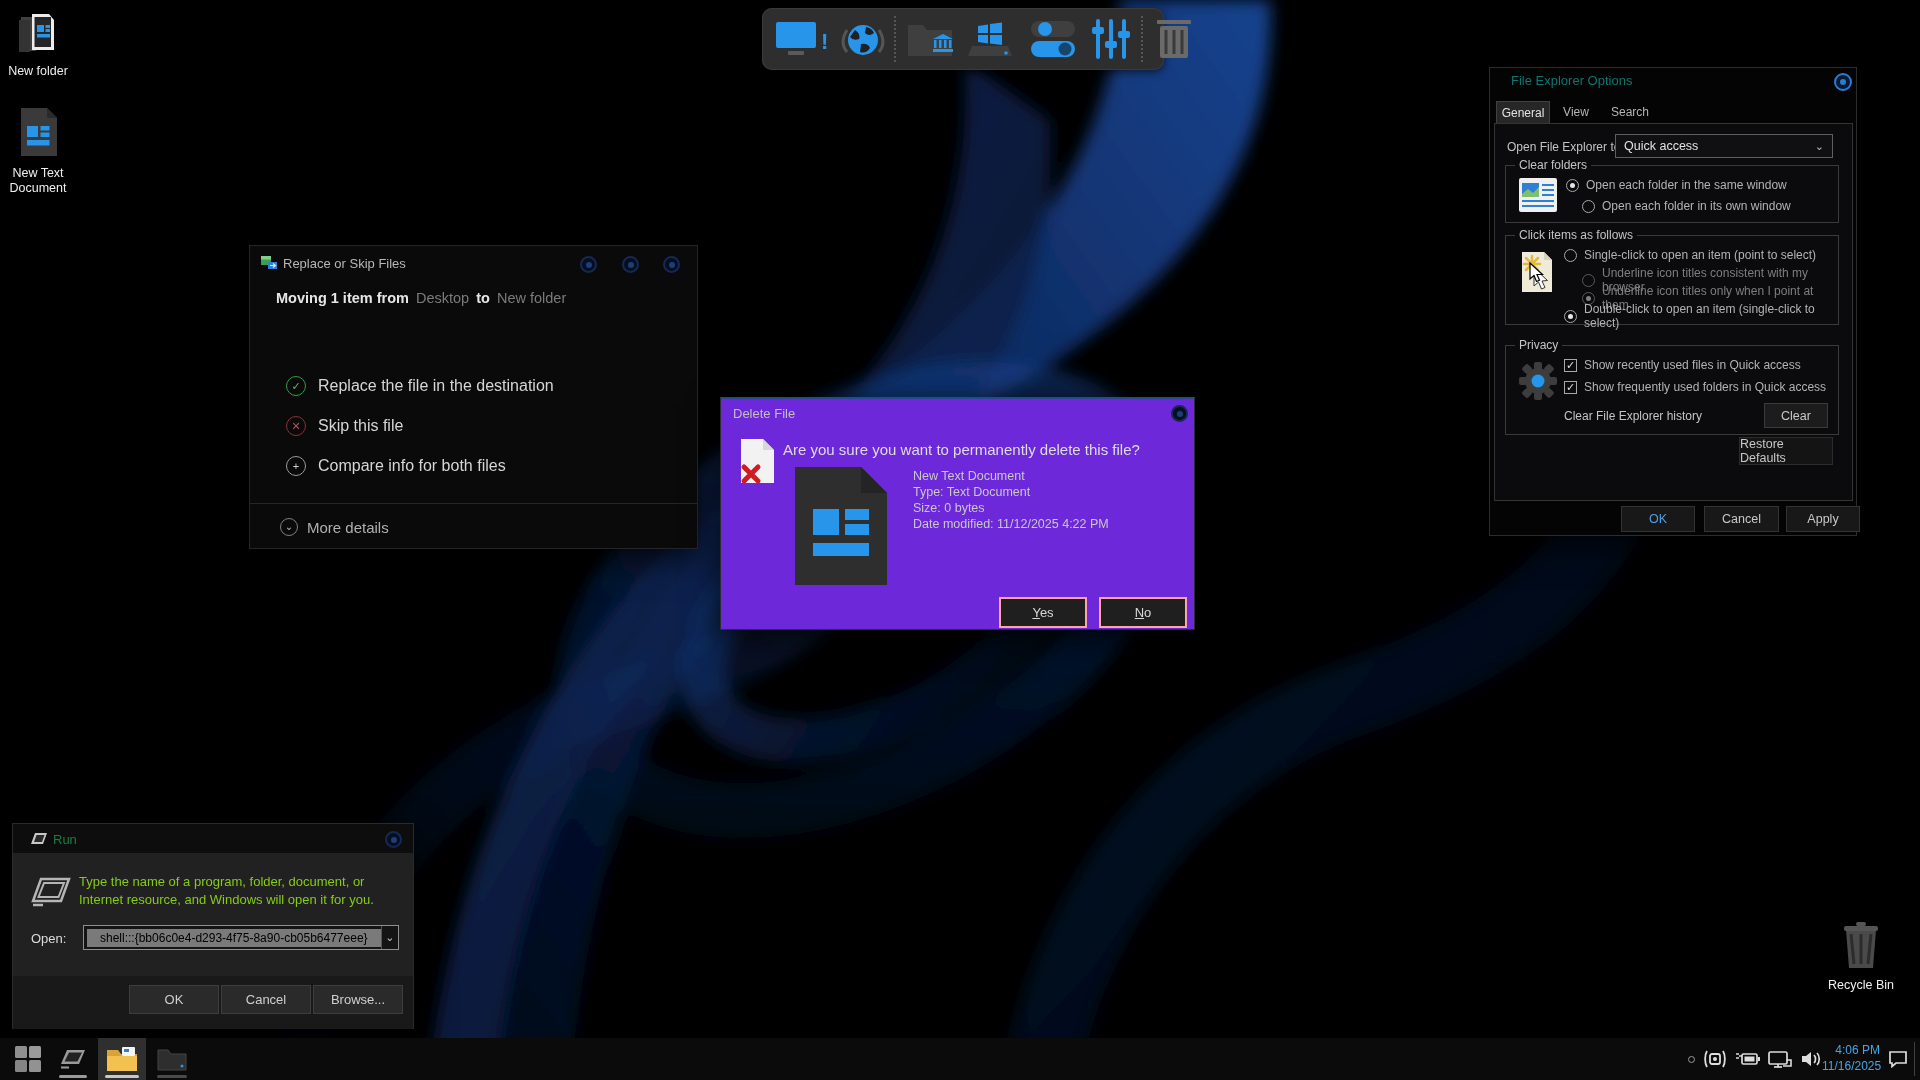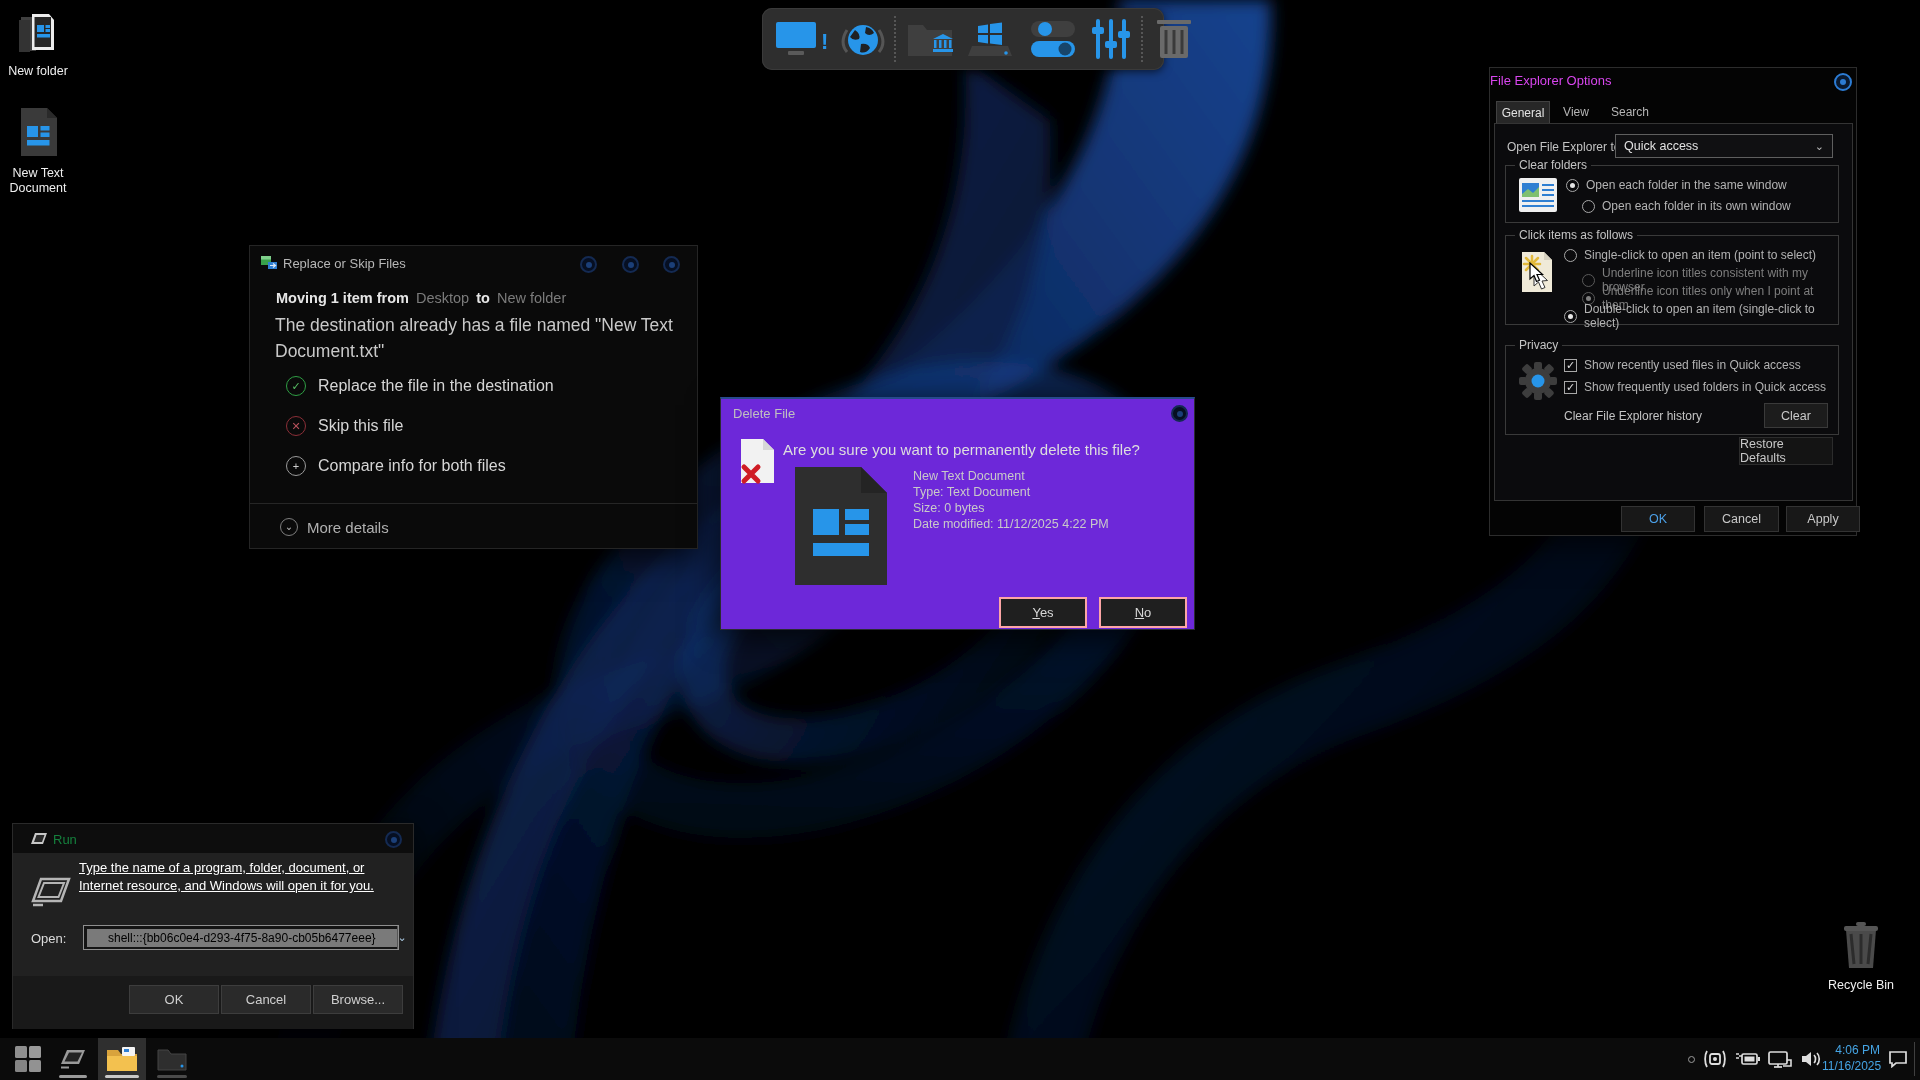--- a/index.html
+++ b/index.html
@@ -28,21 +28,21 @@
     font-size:11px;line-height:1;flex:0 0 auto;}
   .rep-opt-label{font-size:16px;color:#d6d6d6;}
   
   #delete-dlg{left:720px;top:397px;width:475px;height:233px;background:#6d28d9;
     border:1px solid #2b2b33;border-top:2px solid #274a8c;box-sizing:border-box;}
   .win-btn{background:#1f1f1f;border:2px solid #fca5a5;color:#d8d8d8;font-size:13px;
     display:flex;align-items:center;justify-content:center;position:absolute;cursor:default;}
   .ul{text-decoration:underline;}
   
   #feo-dlg{left:1489px;top:67px;width:368px;height:469px;background:#040404;border:1px solid #2c2c2c;box-sizing:border-box;}
-  #feo-dlg .title{position:absolute;left:0;top:5px;font-size:13px;color:#d946ef;}
+  #feo-dlg .title{position:absolute;left:21px;top:5px;font-size:13px;color:#0f766e;}
   .tab{position:absolute;top:33px;height:22px;font-size:12px;color:#b5b5b5;display:flex;
     align-items:center;justify-content:center;box-sizing:border-box;}
   .tab.active{background:#272727;border:1px solid #414141;border-bottom:none;color:#e2e2e2;}
   #feo-panel{position:absolute;left:4px;top:55px;width:359px;height:378px;background:#0b0b0d;border:1px solid #343434;box-sizing:border-box;}
   .groupbox{position:absolute;border:1px solid #3a3a3a;box-sizing:border-box;}
   .group-label{position:absolute;top:-8px;left:9px;background:#0b0b0d;padding:0 4px;font-size:12px;color:#c4c4c4;}
   .feo-text{font-size:12px;color:#b3b3b3;}
   .radio{width:13px;height:13px;border-radius:50%;border:1px solid #a8a8a8;box-sizing:border-box;
     display:inline-flex;align-items:center;justify-content:center;flex:0 0 auto;background:#0b0b0d;}
   .radio.sel::after{content:"";width:5px;height:5px;border-radius:50%;background:#e6e6e6;}
@@ -55,21 +55,21 @@
     display:flex;align-items:center;justify-content:center;cursor:default;}
   
   #run-dlg{left:12px;top:823px;width:402px;height:206px;background:#0d0d0d;border:1px solid #2a2a2a;box-sizing:border-box;}
   #run-title{position:absolute;left:40px;top:8px;font-size:13px;color:#15803d;}
   #run-body{position:absolute;left:0;top:29px;width:100%;height:123px;background:#212121;}
   #run-strip{position:absolute;left:0;top:152px;width:100%;height:53px;background:#191919;}
   .run-btn{background:#2a2a2a;border:1px solid #3d3d3d;color:#cfcfcf;font-size:13px;position:absolute;
     display:flex;align-items:center;justify-content:center;width:88px;height:27px;top:9px;cursor:default;}
   #run-combo{position:absolute;left:70px;top:72px;width:316px;height:25px;background:#141414;
     border:1px solid #8f8f8f;box-sizing:border-box;display:flex;align-items:center;}
-  #run-combo .val{background:#7a7a7a;color:#000;font-size:12px;padding:2px 21px;margin-left:3px;white-space:nowrap;}
+  #run-combo .val{background:#7a7a7a;color:#000;font-size:12px;padding:2px 13px;margin-left:3px;white-space:nowrap;}
   #run-combo .dd{margin-left:auto;width:22px;height:100%;border-left:1px solid #555;display:flex;
     align-items:center;justify-content:center;color:#a9c7e0;font-size:11px;}
   
   #taskbar{position:absolute;left:0;top:1038px;width:1920px;height:42px;background:#0b0b0b;}
   .tb-btn{position:absolute;top:0;height:42px;display:flex;align-items:center;justify-content:center;}
   .tb-underline{position:absolute;bottom:2px;height:3px;border-radius:2px;}
   #clock{position:absolute;left:1822px;top:4px;width:58px;text-align:right;color:#45a4e4;font-size:12px;line-height:16px;}
   
   .cursor-arrow{position:absolute;z-index:90;}
 </style>
@@ -224,21 +224,20 @@
   <div class="cap-circle" style="left:372px;top:10px;"></div>
   <div class="cap-circle" style="left:413px;top:10px;"></div>
 
   <div class="abs" style="left:26px;top:44px;font-size:14.5px;font-weight:bold;color:#e6e6e6;">
     <span style="margin-right: 3px;">Moving 1 item from</span>
     <span style="color: rgb(123, 123, 123); font-weight: normal; margin-right: 3px;">Desktop</span>
     <span style="margin-right: 3px;">to</span>
     <span style="color: rgb(123, 123, 123); font-weight: normal; margin-right: 3px;">New folder</span>
   </div>
 
-  <div class="abs" style="left:25px;top:66px;width:408px;font-size:17.5px;line-height:26px;color:#c9c9c9;">The destination already has a file named "New Text Document.txt"</div>
 
   <div class="rep-row" style="top:130px;">
     <span class="opt-circle" style="border:1.5px solid #2f9e44;color:#58c065;">✓</span>
     <span class="rep-opt-label">Replace the file in the destination</span>
   </div>
   <div class="rep-row" style="top:170px;">
     <span class="opt-circle" style="border:1.5px solid #8c2f38;color:#b8525c;">✕</span>
     <span class="rep-opt-label">Skip this file</span>
   </div>
   <div class="rep-row" style="top:210px;">
@@ -423,21 +422,21 @@
   </svg>
   <div id="run-title">Run</div>
   <div class="cap-circle" style="left:372px;top:7px;"></div>
 
   <div id="run-body">
     <svg class="abs" style="left:18px;top:24px;" width="40" height="30" viewBox="0 0 40 30">
       <path d="M10 2 L38 2 L30 24 L2 24 Z" fill="none" stroke="#b5b5b5" stroke-width="2.5"></path>
       <path d="M13 6 L33 6 L27.5 20 L7.5 20 Z" fill="none" stroke="#b5b5b5" stroke-width="2"></path>
       <line x1="2" y1="28" x2="12" y2="28" stroke="#b5b5b5" stroke-width="2.5"></line>
     </svg>
-    <div class="abs" style="left:66px;top:6px;width:324px;font-size:13px;line-height:18px;color:#ffffff;text-decoration:underline;">Type the name of a program, folder, document, or Internet resource, and Windows will open it for you.</div>
+    <div class="abs" style="left:66px;top:20px;width:324px;font-size:13px;line-height:18px;color:#84cc16;">Type the name of a program, folder, document, or Internet resource, and Windows will open it for you.</div>
     <div class="abs" style="left:18px;top:78px;font-size:13px;color:#dcdcdc;">Open:</div>
     <div id="run-combo">
       <span class="val">shell:::{bb06c0e4-d293-4f75-8a90-cb05b6477eee}</span>
       <span class="dd">⌄</span>
     </div>
   </div>
 
   <div id="run-strip">
     <div class="run-btn" style="left:116px;">
         <span>OK</span>

